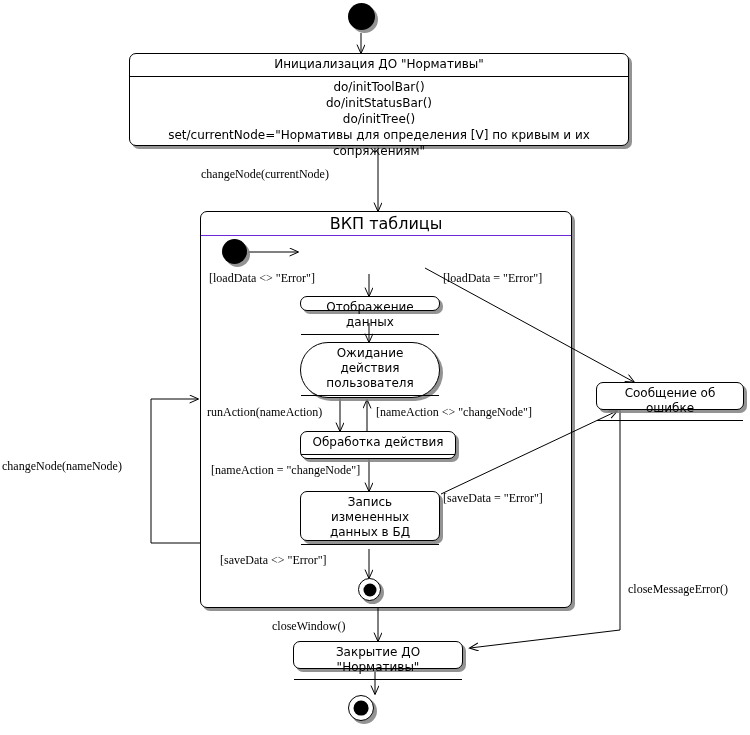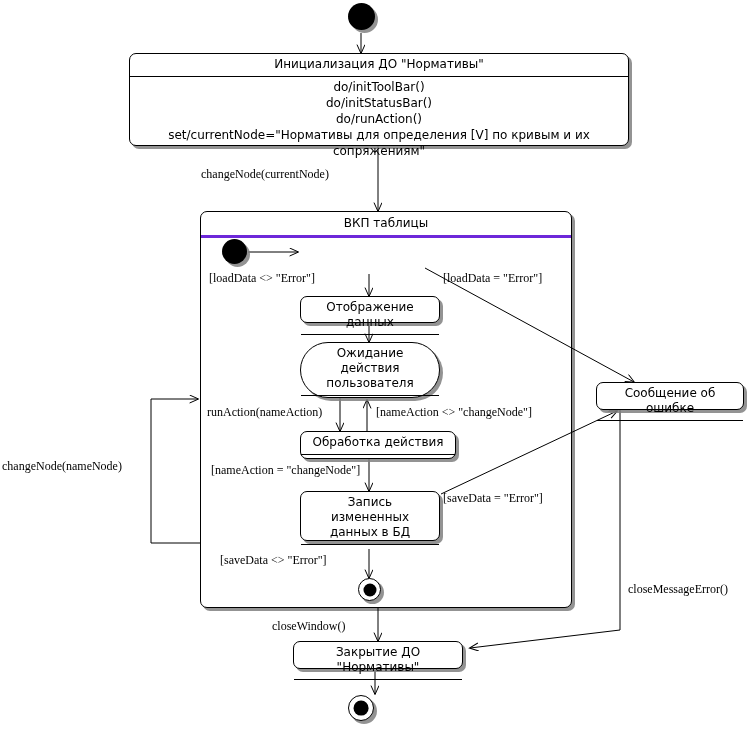--- a/index.html
+++ b/index.html
@@ -46,24 +46,24 @@
     position:absolute;
     box-sizing:border-box;
     border:1px solid #000;
     border-radius:7px;
     background:#fff;
     box-shadow:3px 3px 0 0 rgba(128,128,128,0.85);
     z-index:2;
   }
   .composite .chead{
     text-align:center;
-    font-size:12px;
+    font-size:16px;
     line-height:15px;
     padding:4px 0 4px 0;
-    border-bottom:3px solid #6d28d9;
+    border-bottom:1px solid #6d28d9;
   }
 
   
   .initial{
     position:absolute;
     border-radius:50%;
     background:#000;
     box-shadow:3px 3px 0 0 rgba(128,128,128,0.85);
     z-index:6;
   }
@@ -146,32 +146,32 @@
     <line x1="375" y1="670" x2="375" y2="694" marker-end="url(#ah)"></line>
   </svg>
 
   <div class="initial" style="left:348px;top:3px;width:27px;height:27px;"></div>
 
   <div class="state" style="left:129px;top:53px;width:500px;height:93px;">
     <div class="title">Инициализация ДО "Нормативы"</div>
     <div class="sep"></div>
     <div class="body">do/initToolBar()
 do/initStatusBar()
-do/runAction()
+do/initTree()
 set/currentNode="Нормативы для определения [V] по кривым и их сопряжениям"</div>
   </div>
 
   <div class="composite" style="left:200px;top:211px;width:372px;height:397px;">
     <div class="chead">ВКП таблицы</div>
   </div>
 
   <div class="initial" style="left:222px;top:239px;width:25px;height:25px;"></div>
 
 
-  <div class="state" style="left:300px;top:296px;width:140px;height:27px;">
+  <div class="state" style="left:300px;top:296px;width:140px;height:15px;">
     <div class="title">Отображение данных</div>
     <div class="sep"></div>
   </div>
 
   <div class="state" style="left:300px;top:342px;width:140px;height:56px;border-radius:28px;">
     <div class="title">Ожидание действия
 пользователя</div>
     <div class="sep"></div>
     <div class="emptybody"></div>
   </div>

